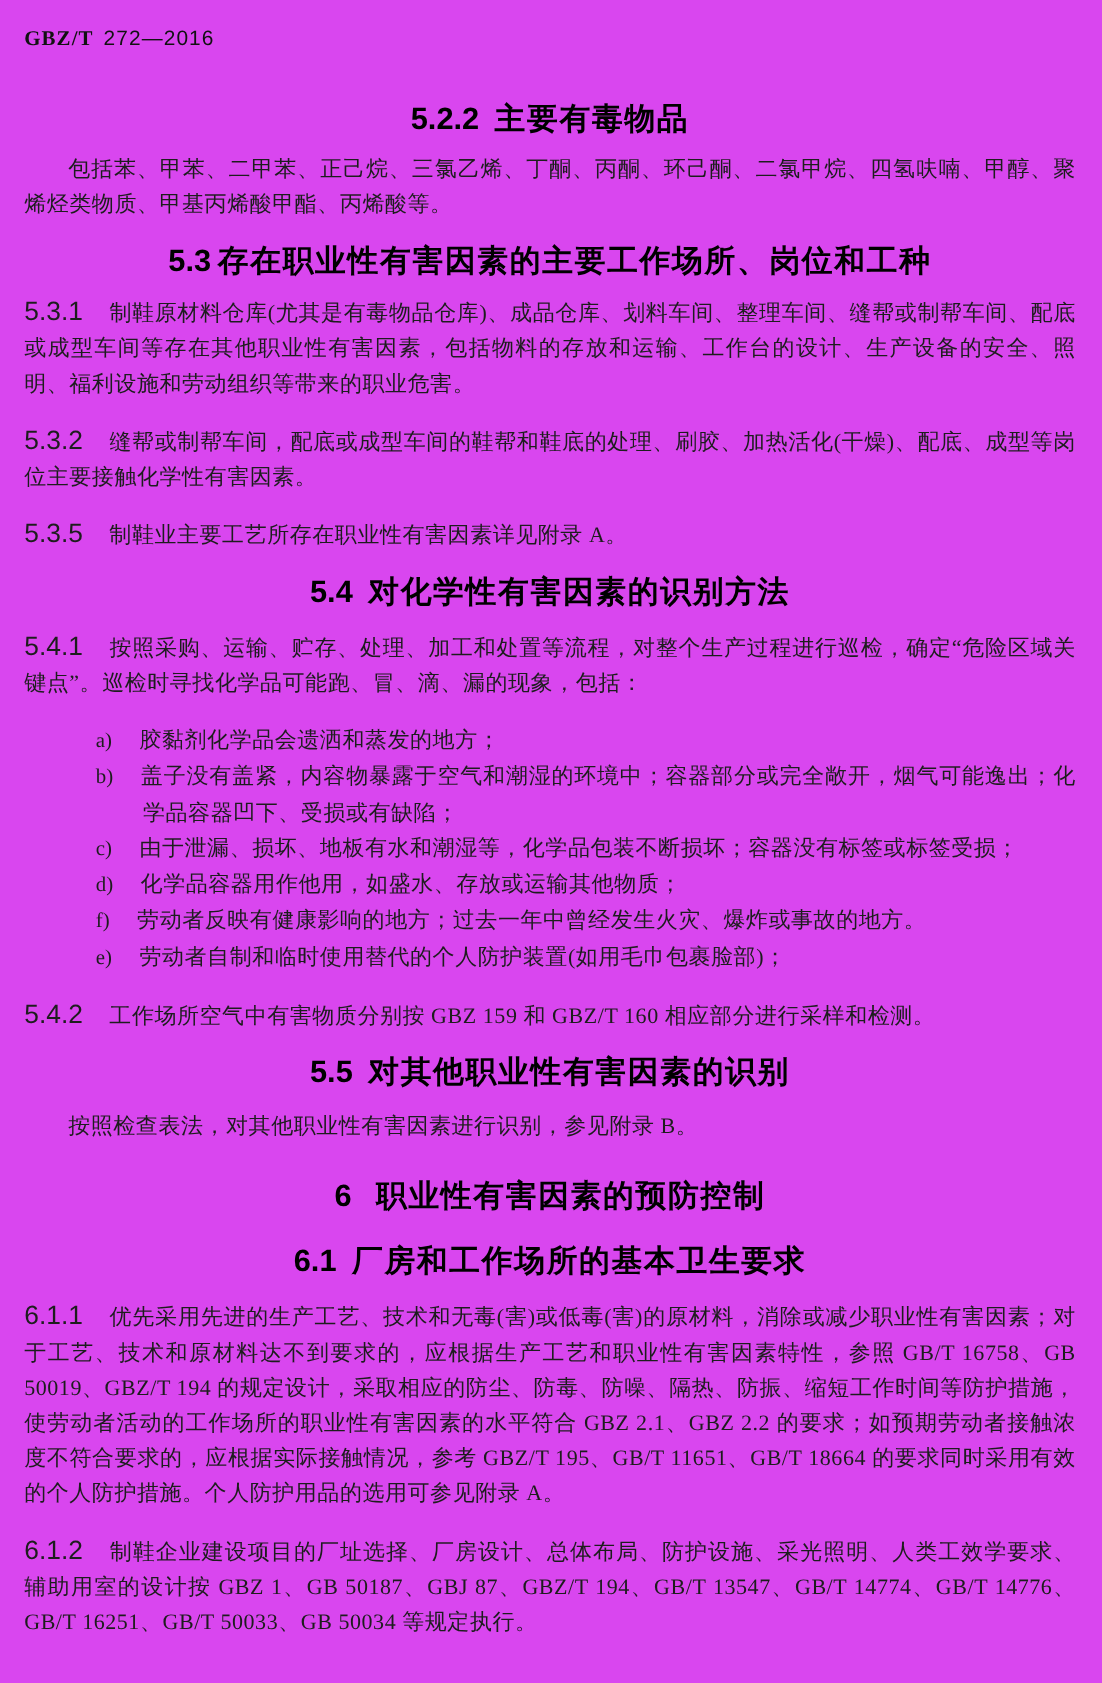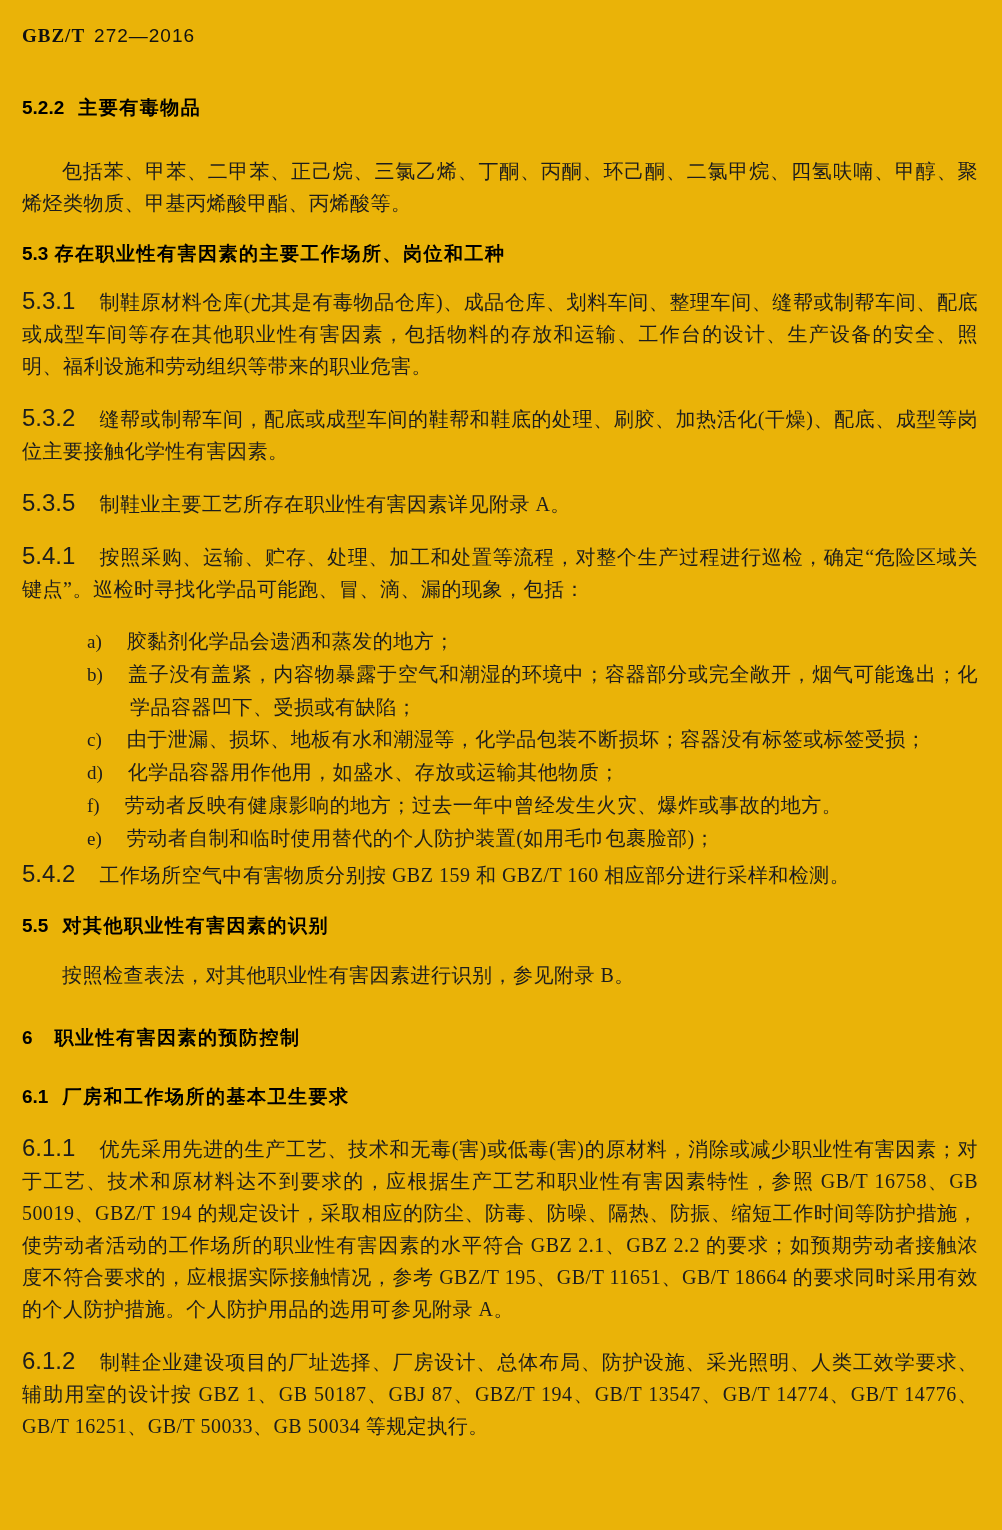--- a/index.html
+++ b/index.html
@@ -1,21 +1,21 @@
 <!DOCTYPE html>
 <html><head>
 <meta charset="utf-8">
 <style>
   html, body { margin: 0; padding: 0; background: #ffffff; }
   .page {
     position: relative;
     width: 1002px;
     height: 1530px;
     box-sizing: border-box;
-    background: #eab308;
+    background: #d946ef;
     color: #1d1d1d;
     padding: 23px 24px 0 22px;
     overflow: hidden;
     font-family: "Liberation Serif", "DejaVu Serif", serif;
   }
 
   
   .doc-header { font-size: 19px; line-height: 26px; color: #111; }
   .doc-header .code {
     font-family: "Liberation Serif", "DejaVu Serif", serif;
@@ -23,21 +23,21 @@
   }
   .doc-header .stdnum {
     font-family: "Liberation Sans", "DejaVu Sans", sans-serif;
     margin-left: 9px; letter-spacing: 1px;
   }
 
   
   .h {
     font-family: "Liberation Sans", "DejaVu Sans", sans-serif;
     font-weight: bold; color: #000;
-    font-size: 19px; line-height: 30px; letter-spacing: 1.5px;
+    font-size: 28px; line-height: 30px; letter-spacing: 1.5px; text-align: center;
   }
   .h .hnum { letter-spacing: 0; }
   .h2 .hnum { margin-right: 14px; }
   .h1 .hnum { margin-right: 22px; }
 
   
   .p {
     font-size: 20px; line-height: 32px;
     letter-spacing: 0.5px; text-align: justify;
   }
@@ -56,24 +56,24 @@
   }
   .li .li-label { font-size: 19px; letter-spacing: 0; margin-right: 25px; }
 
   
   .m44 { margin-top: 44px; }
   .m32 { margin-top: 32px; }
   .m29 { margin-top: 29px; }
   .m20 { margin-top: 20px; }
   .m19 { margin-top: 19px; }
   .m18 { margin-top: 18px; }
-  .m17 { margin-top: 32px; }
+  .m17 { margin-top: 15px; }
   .m16 { margin-top: 16px; }
   .m5  { margin-top: 5px; }
-  .m4  { margin-top: 3px; }
+  .m4  { margin-top: 20px; }
   .m0  { margin-top: 0; }
 </style>
 </head>
 <body>
 
 <div class="page">
 
   <div class="doc-header">
     <span class="code">GBZ/T</span><span class="stdnum">272—2016</span>
   </div>
@@ -91,20 +91,23 @@
   <p class="p m16">
     <span class="pnum">5.3.1</span><span class="ptext">制鞋原材料仓库(尤其是有毒物品仓库)、成品仓库、划料车间、整理车间、缝帮或制帮车间、配底或成型车间等存在其他职业性有害因素，包括物料的存放和运输、工作台的设计、生产设备的安全、照明、福利设施和劳动组织等带来的职业危害。</span>
   </p>
   <p class="p m0">
     <span class="pnum">5.3.2</span><span class="ptext">缝帮或制帮车间，配底或成型车间的鞋帮和鞋底的处理、刷胶、加热活化(干燥)、配底、成型等岗位主要接触化学性有害因素。</span>
   </p>
   <p class="p m0">
     <span class="pnum">5.3.5</span><span class="ptext">制鞋业主要工艺所存在职业性有害因素详见附录 A。</span>
   </p>
 
+  <div class="h h2 m19">
+    <span class="hnum" style="margin-right:14px">5.4</span><span class="htext">对化学性有害因素的识别方法</span>
+  </div>
 
   <p class="p m19">
     <span class="pnum">5.4.1</span><span class="ptext">按照采购、运输、贮存、处理、加工和处置等流程，对整个生产过程进行巡检，确定“危险区域关键点”。巡检时寻找化学品可能跑、冒、滴、漏的现象，包括：</span>
   </p>
 
   <div class="list m0">
     <div class="li">
       <span class="li-label">a)</span><span class="li-text">胶黏剂化学品会遗洒和蒸发的地方；</span>
     </div>
     <div class="li">

